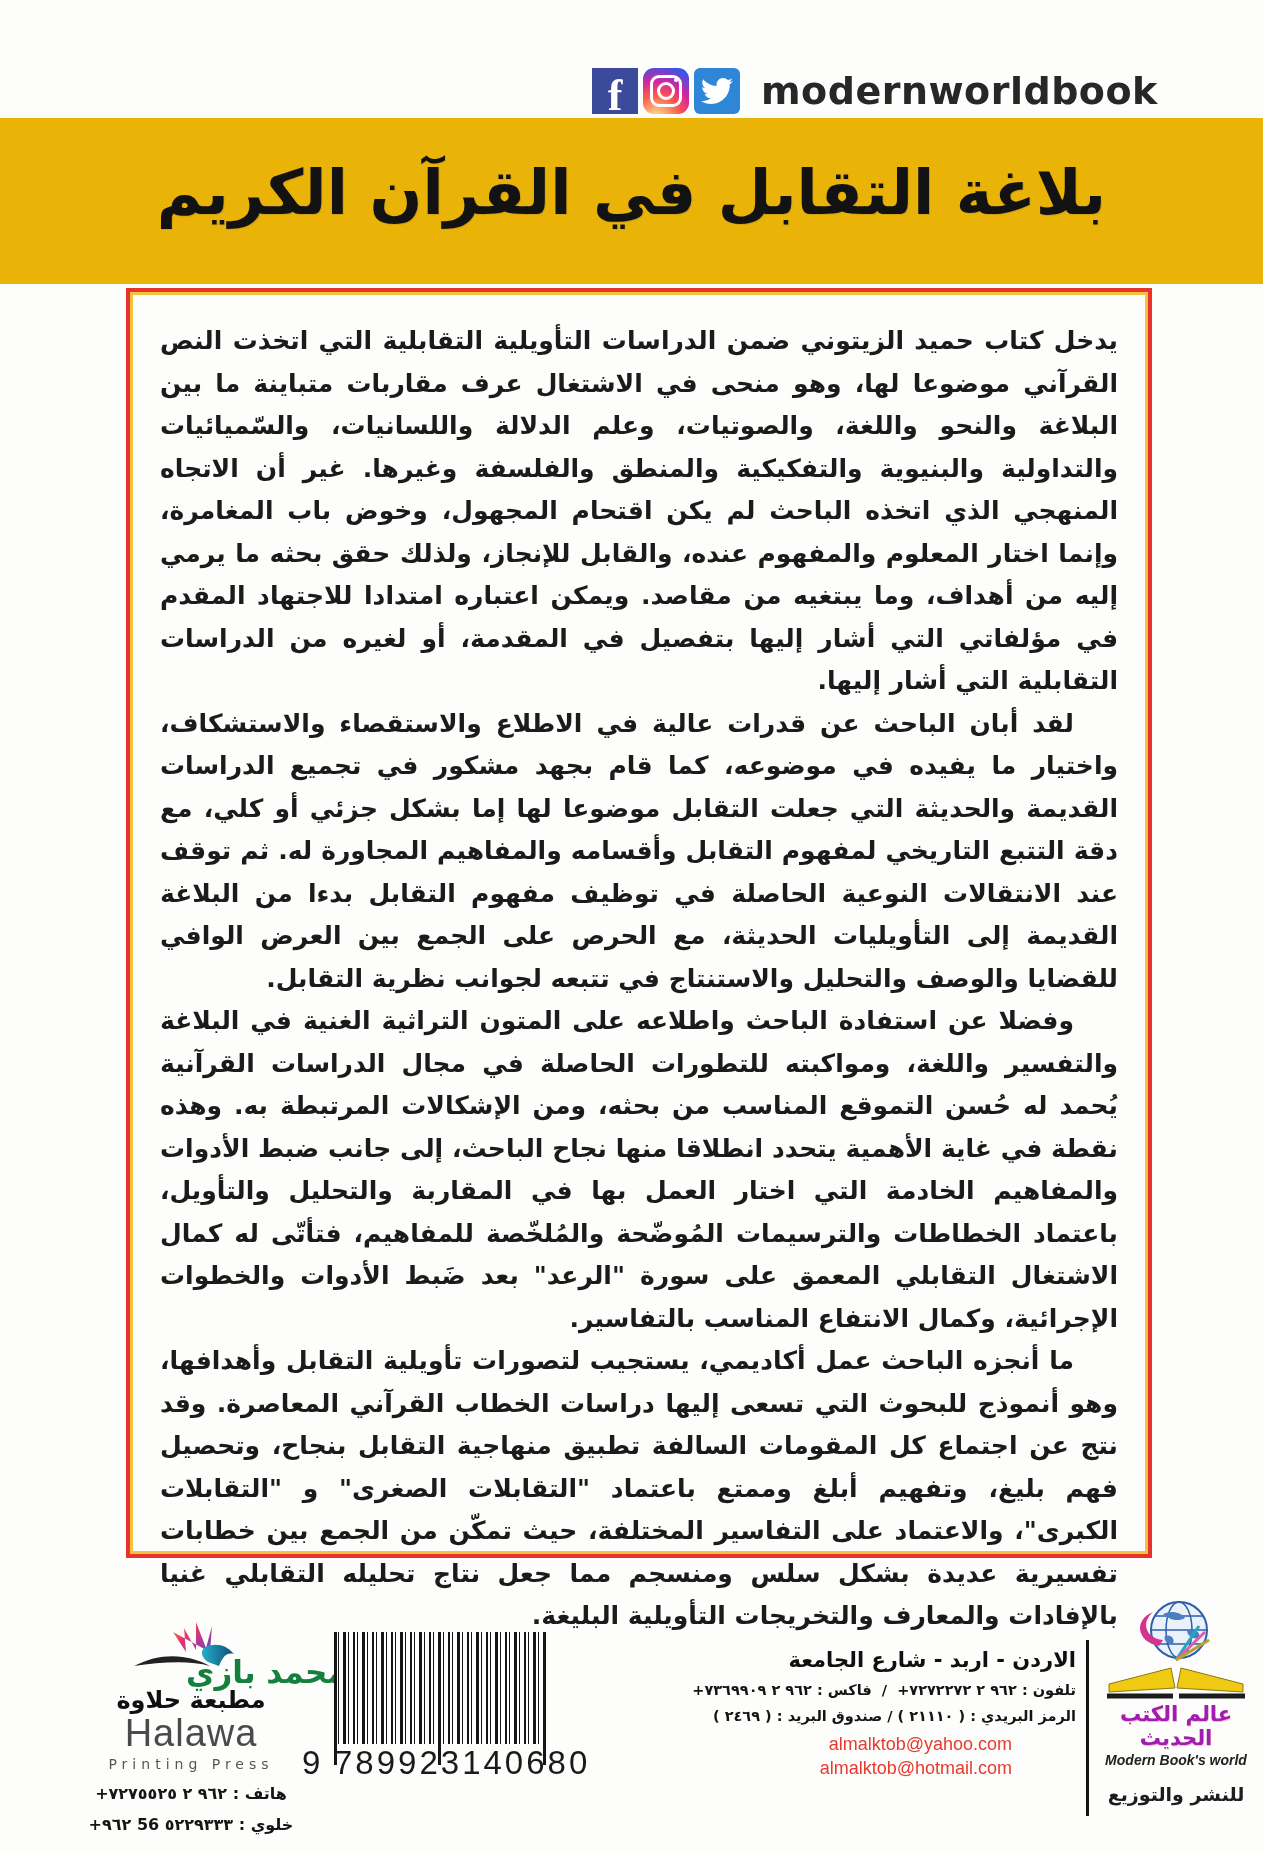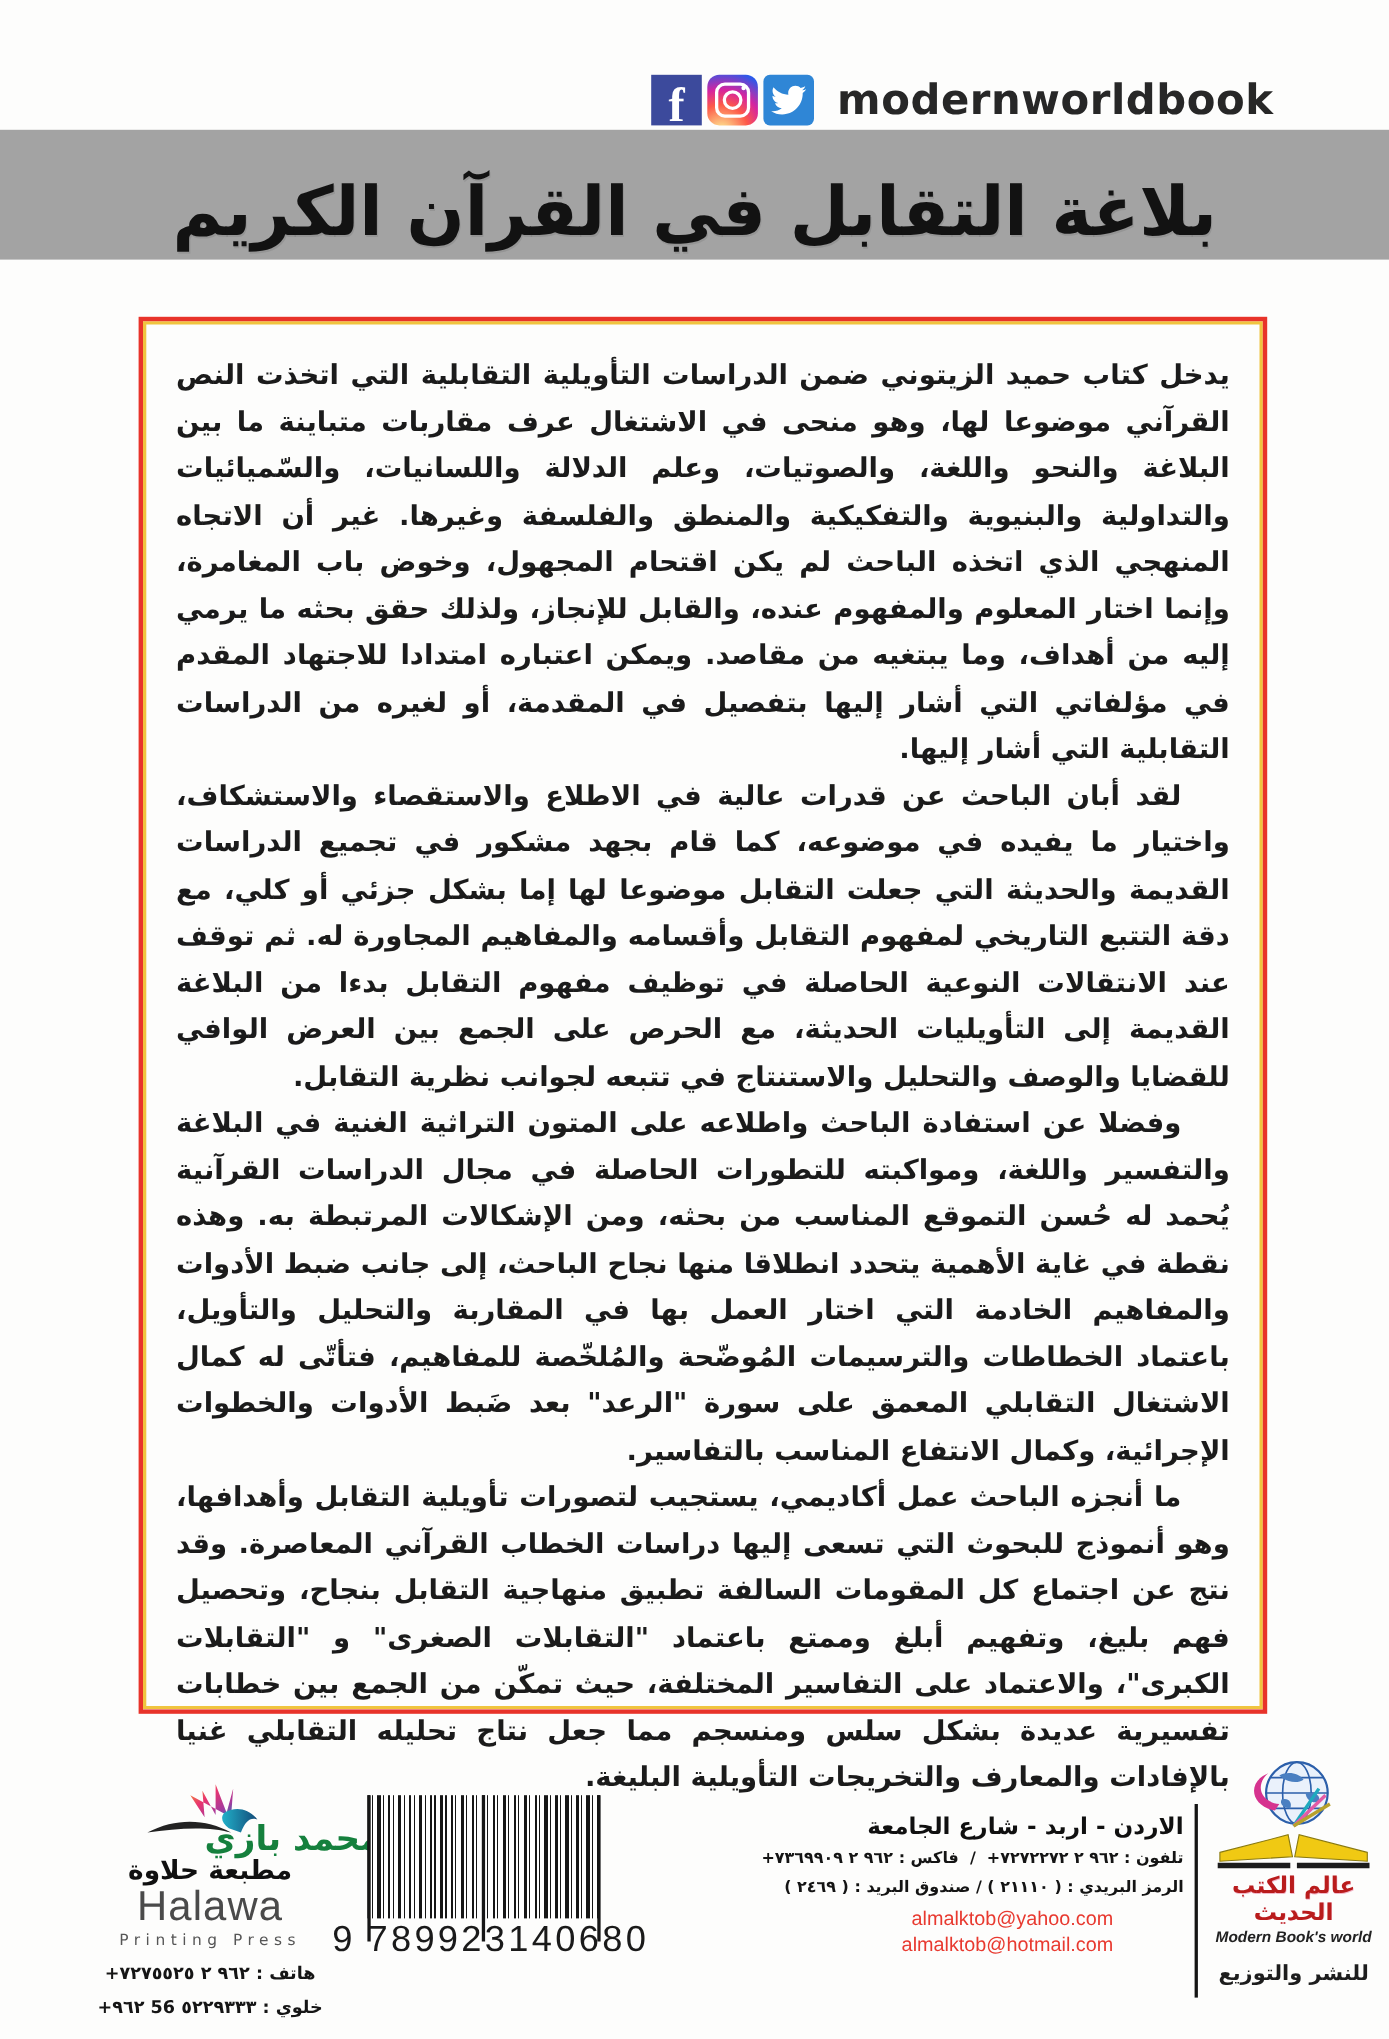--- a/index.html
+++ b/index.html
@@ -16,21 +16,21 @@
   .fb span{color:#fff; font-size:44px; font-weight:bold; line-height:0.82; font-family:"Liberation Serif", serif;}
   .ig{border-radius:11px; background:radial-gradient(circle at 28% 112%, #fdf497 0%, #fd5949 40%, #d6249f 62%, #285AEB 92%);}
   .ig .lens{position:absolute; inset:7px; border:3px solid #fff; border-radius:9px;}
   .ig .ring{position:absolute; left:14px; top:14px; width:12px; height:12px; border:3px solid #fff; border-radius:50%;}
   .ig .dot{position:absolute; right:11px; top:10px; width:4px; height:4px; background:#fff; border-radius:50%;}
   .tw{background:#2f86d6; border-radius:6px; display:flex; align-items:center; justify-content:center;}
   .tw svg{width:32px; height:32px; fill:#fff;}
   .s-handle{font-size:38px; font-weight:bold; color:#272727; margin-left:16px; letter-spacing:0.5px;}
 
   
-  .banner{position:absolute; left:0; top:118px; width:1263px; height:118px; background:#a3a3a3;}
+  .banner{position:absolute; left:0; top:118px; width:1263px; height:166px; background:#eab308;}
   .banner h1{
     margin:0; height:150px; line-height:150px; text-align:center; direction:rtl;
     font-size:62px; font-weight:bold; color:#121212; letter-spacing:1px;
     text-shadow:1px 1px 0 #3c3c3c22;
   }
 
   
   .sum-box{
     position:absolute; left:126px; top:288px; width:1026px; height:1270px;
     border:4px solid #e8332a; box-shadow:inset 0 0 0 3px #f0c43e;
@@ -81,21 +81,21 @@
   .c-addr{font-size:21px; font-weight:bold; color:#101010;}
   .c-line{font-size:14.5px; font-weight:bold; color:#141414; margin-top:10px; white-space:nowrap;}
   .c-line .num{direction:ltr; unicode-bidi:embed;}
   .c-email{direction:ltr; text-align:right; padding-right:64px; color:#e8392f; font-size:18px; line-height:1.35; font-family:"Liberation Sans", sans-serif;}
   .c-email.first{margin-top:8px;}
 
   .v-divider{position:absolute; left:1086px; top:1640px; width:3px; height:176px; background:#141414;}
 
   .mbw{position:absolute; left:1094px; top:1596px; width:164px; text-align:center;}
   .mbw svg{width:150px; height:112px; display:block; margin:0 auto;}
-  .m-ar{color:#b91c1c; font-size:21px; font-weight:bold; direction:rtl; margin-top:-6px; text-shadow:0.5px 0.5px 0 #f3b6c8;}
+  .m-ar{color:#a21caf; font-size:21px; font-weight:bold; direction:rtl; margin-top:-6px; text-shadow:0.5px 0.5px 0 #f3b6c8;}
   .m-en{font-size:14px; font-weight:bold; color:#222; margin-top:2px; font-family:"Liberation Sans", sans-serif;font-style:italic;}
   .m-sub{font-size:19px; font-weight:bold; color:#1d1d1d; direction:rtl; margin-top:15px; letter-spacing:2px;}
 </style>
 </head>
 <body>
 
 <div class="page">
 
   <div class="social">
     <div class="s-icon fb">

